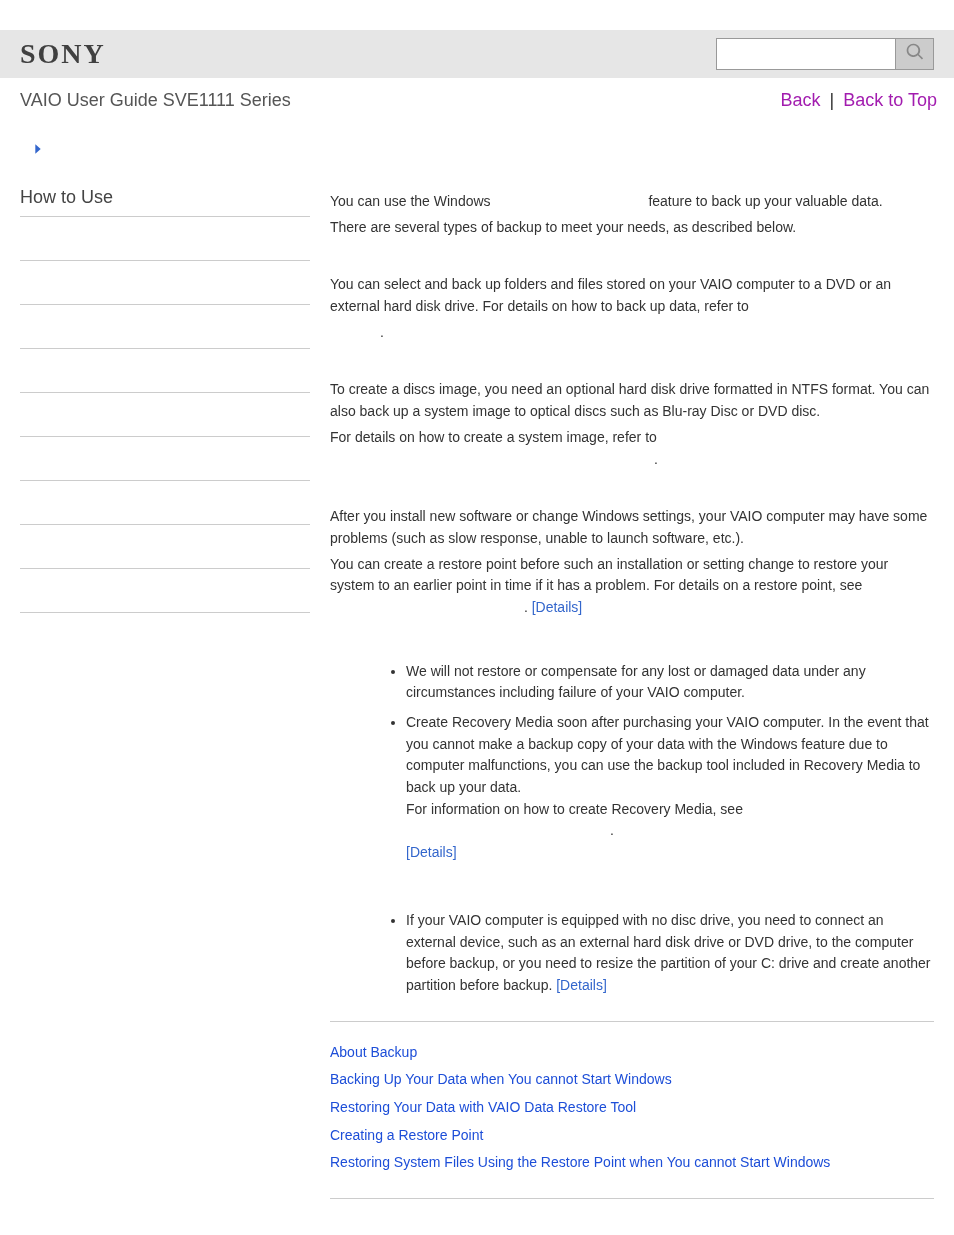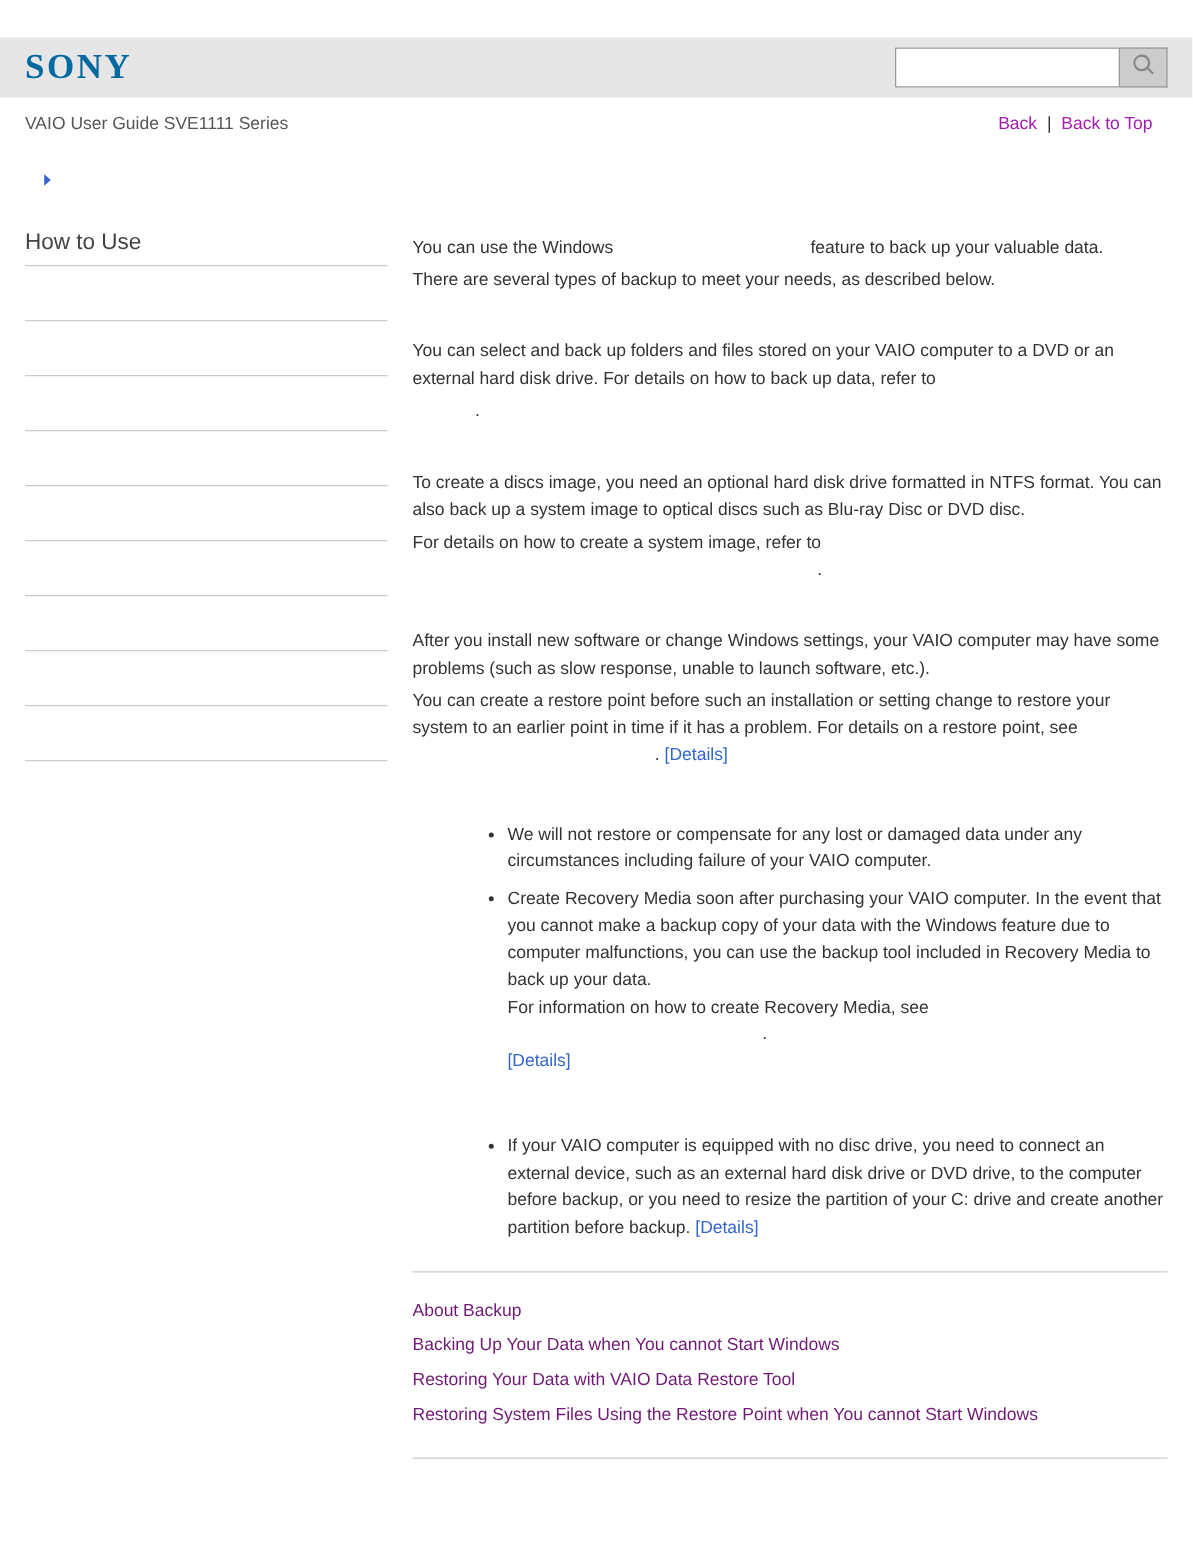--- a/index.html
+++ b/index.html
@@ -1,41 +1,41 @@
 <!DOCTYPE html>
 <html><head>
 <meta charset="utf-8">
 <style>
   * { box-sizing: border-box; margin: 0; padding: 0; }
   body { font-family: Arial, Helvetica, sans-serif; background: #fff; color: #333; width: 954px; }
   .header-bar { background: #e6e6e6; height: 48px; display: flex; align-items: center; justify-content: space-between; padding: 0 20px 0 20px; margin-top: 30px; }
-  .sony-logo { font-family: "Times New Roman", serif; font-weight: bold; font-size: 28px; letter-spacing: 2px; color: #0369a1; }
+  .sony-logo { font-family: "Times New Roman", serif; font-weight: bold; font-size: 28px; letter-spacing: 2px; color: #404040; }
   .search-wrap { display: flex; align-items: center; }
   .search-input { width: 180px; height: 32px; border: 1px solid #999; background: #fff; padding: 0 6px; }
   .search-btn { width: 38px; height: 32px; background: #ccc; border: 1px solid #999; border-left: none; display: flex; align-items: center; justify-content: center; }
   .search-btn svg { width: 20px; height: 20px; fill: #888; }
-  .sub-bar { display: flex; justify-content: space-between; align-items: flex-end; padding: 12px 32px 0 20px; font-size: 14px; }
+  .sub-bar { display: flex; justify-content: space-between; align-items: flex-end; padding: 12px 17px 0 20px; font-size: 18px; }
   .breadcrumb { color: #555; }
   .top-links a { color: #a21caf; text-decoration: none; }
   .top-links .sep { color: #333; margin: 0 4px; }
   .arrow-icon { margin: 30px 0 0 30px; }
   .arrow-icon svg { width: 16px; height: 16px; fill: #3366cc; }
   .main-wrap { display: flex; padding: 0 20px 40px 20px; }
   .sidebar { width: 310px; padding-right: 20px; padding-top: 26px; }
   .sidebar h2 { font-size: 18px; font-weight: normal; color: #444; margin-bottom: 8px; }
   .sidebar .divider { border-bottom: 1px solid #ccc; margin: 0; }
   .sidebar .nav-item { border-bottom: 1px solid #ccc; height: 44px; }
   .content { flex: 1; padding-top: 30px; font-size: 14px; line-height: 1.55; color: #333; }
   .content p { margin-bottom: 4px; }
   .content .gap { height: 32px; }
   .content a.link { color: #3366cc; text-decoration: none; }
   .content ul { margin: 6px 0 0 28px; }
   .content ul li { margin-bottom: 8px; margin-left: 48px; }
   .related-sep { border-top: 1px solid #ccc; margin: 24px 0 20px 0; }
-  .related-links a { display: block; color: #701a75; text-decoration: none; margin-bottom: 6px; font-size: 14px; }
+  .related-links a { display: block; color: #1d4ed8; text-decoration: none; margin-bottom: 6px; font-size: 14px; }
 </style>
 </head>
 <body>
 
 <div class="header-bar">
   <div class="sony-logo">SONY</div>
   <div class="search-wrap">
     <input class="search-input" type="text" placeholder="" style="">
     <div class="search-btn">
       <span>
@@ -132,20 +132,21 @@
         <span>If your VAIO computer is equipped with no disc drive, you need to connect an external device, such as an external hard disk drive or DVD drive, to the computer before backup, or you need to resize the partition of your C: drive and create another partition before backup. </span><a href="#" class="link">[Details]</a>
       </li>
     </ul>
 
     <div class="related-sep"></div>
 
     <div class="related-links">
       <a href="#">About Backup</a>
       <a href="#">Backing Up Your Data when You cannot Start Windows</a>
       <a href="#">Restoring Your Data with VAIO Data Restore Tool</a>
+      <a href="#">Creating a Restore Point</a>
       <a href="#">Restoring System Files Using the Restore Point when You cannot Start Windows</a>
     </div>
 
     <div class="related-sep"></div>
 
   </div>
 
 </div>
 
 </body></html>

